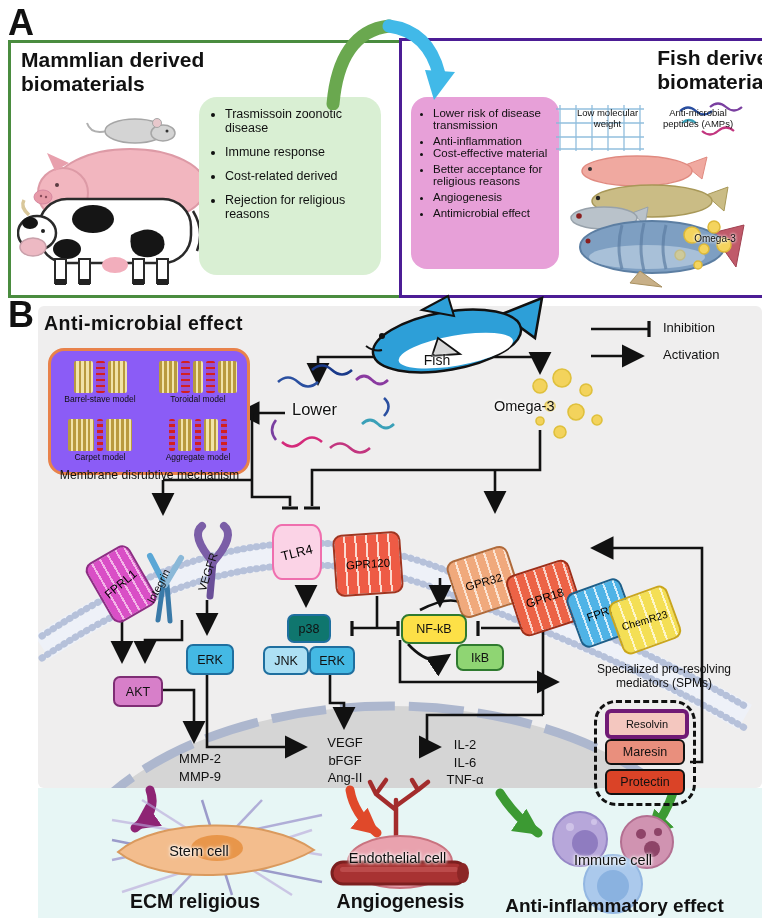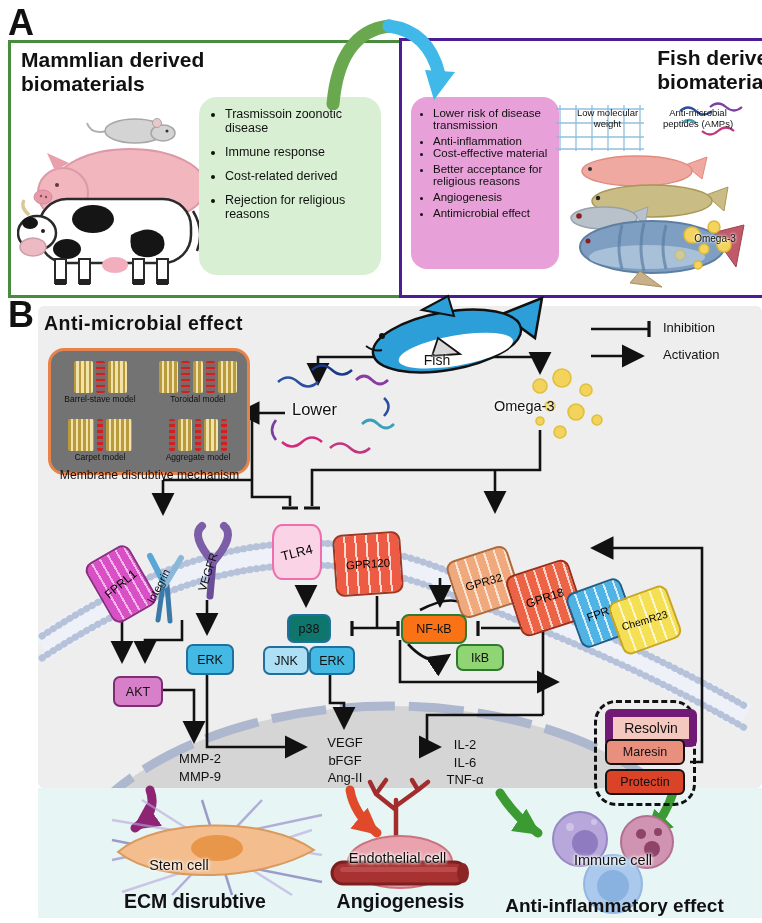--- a/index.html
+++ b/index.html
@@ -309,21 +309,21 @@
       <circle cx="647" cy="842" r="26" fill="#d093b1" stroke="#b36f91" stroke-width="2"></circle>
       <circle cx="652" cy="849" r="8" fill="#8e4468"></circle>
         <circle cx="641" cy="834" r="5" fill="#8e4468"></circle>
         <circle cx="658" cy="832" r="4" fill="#8e4468"></circle>
       <circle cx="613" cy="884" r="29" fill="#abc9ec" stroke="#93b7e2" stroke-width="2"></circle>
       <circle cx="613" cy="886" r="16" fill="#86afdf" opacity=".9"></circle>
     </g>
   </svg>
 
   <div class="abs bold z2" style="left:44px;top:312px;font-size:19.5px;letter-spacing:.5px;">Anti-microbial effect</div>
-  <div class="abs z2" style="left:48px;top:348px;width:196px;height:117px;border:3px solid #e8824b;border-radius:16px;background:#737373;
+  <div class="abs z2" style="left:48px;top:348px;width:196px;height:117px;border:3px solid #e8824b;border-radius:16px;background:#8b5cf6;
        display:grid;grid-template-columns:1fr 1fr;align-content:space-around;justify-items:center;padding:2px 0;">
     <div>
       <div class="mem">
           <div class="b"></div>
           <div class="r"></div>
           <div class="b"></div>
         </div>
       <div class="memlabel">Barrel-stave model</div>
     </div>
     <div>
@@ -397,38 +397,40 @@
   <div class="gpcr" style="left:614px;top:592px;width:58px;height:52px;transform:rotate(-20deg);border:2.5px solid #caa61c;
        background:repeating-linear-gradient(90deg,#f4df55 0 9px,#fdf6c8 9px 11px);">
     <span style="transform:rotate(4deg);font-size:10.5px;">ChemR23</span>
   </div>
 
   <div class="sig" style="left:287px;top:614px;width:40px;height:25px;background:#0f766e;">p38</div>
   <div class="sig" style="left:263px;top:646px;width:42px;height:25px;background:#ade0f4;">JNK</div>
   <div class="sig" style="left:309px;top:646px;width:42px;height:25px;background:#44b9e4;">ERK</div>
   <div class="sig" style="left:186px;top:644px;width:44px;height:27px;background:#44b9e4;">ERK</div>
   <div class="sig" style="left:113px;top:676px;width:46px;height:27px;background:#d77fc9;border-color:#7e2d74;">AKT</div>
-  <div class="sig" style="left:401px;top:614px;width:62px;height:26px;background:#f97316;border-color:#2f7a2f;border-radius:8px;">NF-kB</div>
+  <div class="sig" style="left:401px;top:614px;width:62px;height:26px;background:#fde047;border-color:#2f7a2f;border-radius:8px;">NF-kB</div>
   <div class="sig" style="left:456px;top:644px;width:44px;height:23px;background:#8fd573;border-color:#2f7a2f;">IkB</div>
 
+  <div class="abs z2 ctr pre" style="left:566px;top:662px;width:196px;font-size:12px;">Specialized pro-resolving
+mediators (SPMs)</div>
   <div class="abs z2" style="left:594px;top:700px;width:96px;height:100px;border:3px dashed #111;border-radius:22px;">
-    <div class="abs ctr" style="left:8px;top:6px;width:76px;height:22px;line-height:22px;background:#f4c7bf;border:8px solid #701a75;border-radius:6px;font-size:14px;">Resolvin</div>
+    <div class="abs ctr" style="left:8px;top:6px;width:76px;height:22px;line-height:22px;background:#f4c7bf;border:4px solid #701a75;border-radius:6px;font-size:11px;">Resolvin</div>
     <div class="abs ctr" style="left:8px;top:36px;width:76px;height:22px;line-height:22px;background:#e98f7d;border:2px solid #111;border-radius:6px;font-size:12.5px;">Maresin</div>
     <div class="abs ctr" style="left:8px;top:66px;width:76px;height:22px;line-height:22px;background:#da4327;border:2px solid #111;border-radius:6px;font-size:12.5px;">Protectin</div>
   </div>
 
   <div class="outtxt" style="left:160px;top:750px;width:80px;">MMP-2
 MMP-9</div>
   <div class="outtxt" style="left:305px;top:734px;width:80px;">VEGF
 bFGF
 Ang-II</div>
   <div class="outtxt" style="left:425px;top:736px;width:80px;">IL-2
 IL-6
 TNF-α</div>
 
-  <div class="celllabel" style="left:114px;top:843px;width:130px;margin-top:14px;">Stem cell</div>
+  <div class="celllabel" style="left:134px;top:843px;width:130px;">Stem cell</div>
   <div class="celllabel" style="left:325px;top:850px;width:145px;">Endothelial cell</div>
   <div class="celllabel" style="left:558px;top:852px;width:110px;">Immune cell</div>
-  <div class="caption" style="left:90px;top:890px;width:210px;">ECM disrubtive</div>
+  <div class="caption" style="left:90px;top:890px;width:210px;">ECM religious</div>
   <div class="caption" style="left:328px;top:890px;width:145px;">Angiogenesis</div>
   <div class="caption" style="left:492px;top:895px;width:245px;font-size:19px;">Anti-inflammatory effect</div>
 
 </div>
 
 </body></html>

